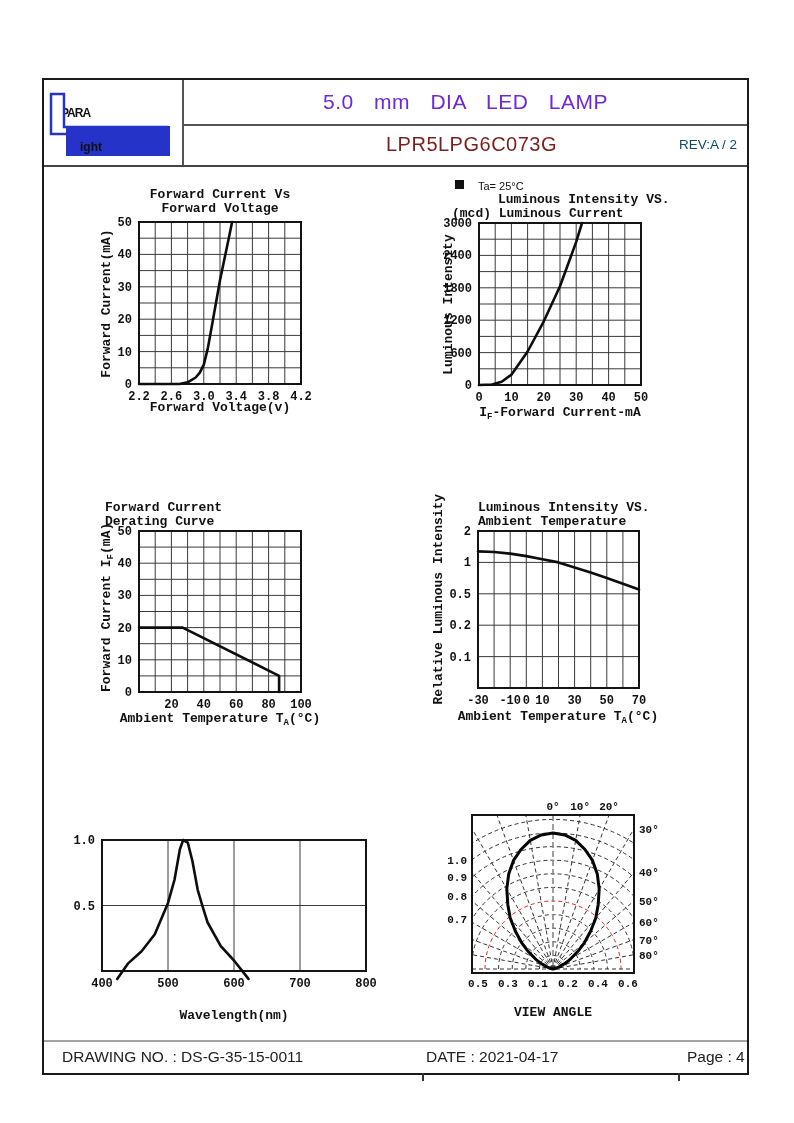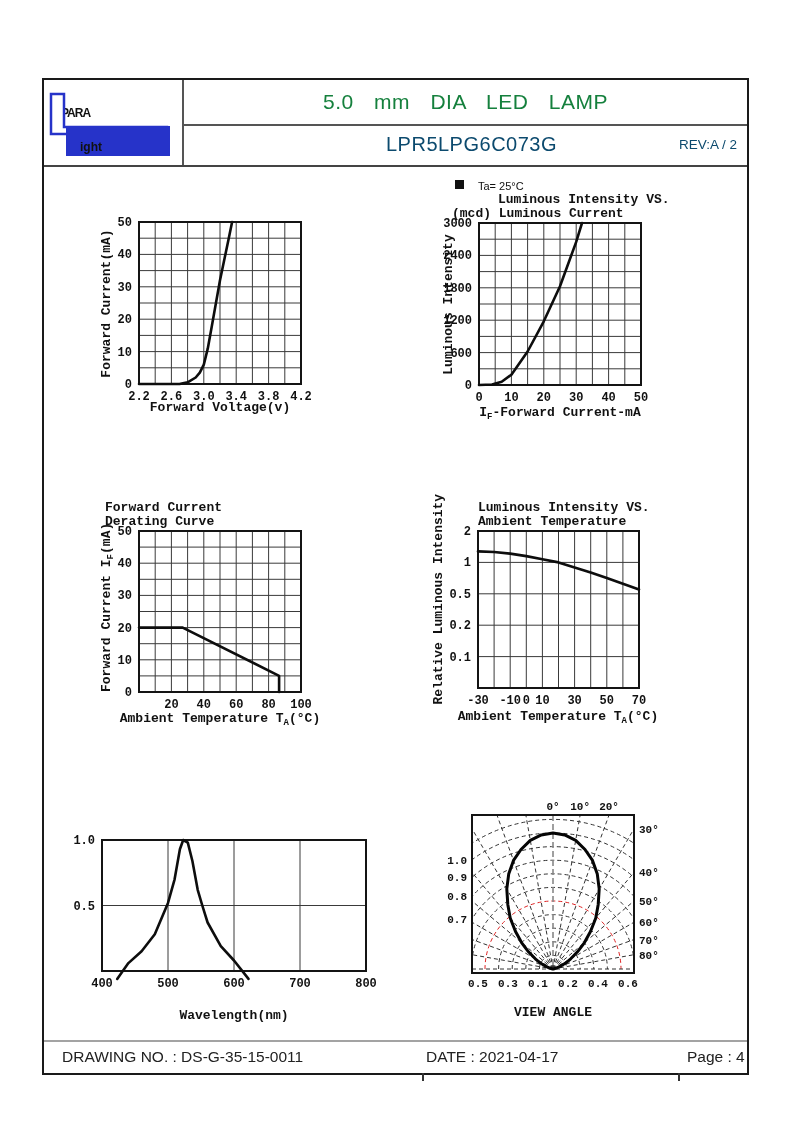--- a/index.html
+++ b/index.html
@@ -5,23 +5,23 @@
   html,body{margin:0;padding:0;background:#fff}
   .page{position:relative;width:794px;height:1123px;background:#fff;overflow:hidden;
         font-family:"Liberation Sans",sans-serif;color:#111}
   .frame{position:absolute;left:42px;top:78px;width:707px;height:997px;
          border:2px solid #1a1a1a;box-sizing:border-box}
   
   .hdr{position:absolute;left:0;top:0;right:0;height:85px;border-bottom:2px solid #444}
   .logo-cell{position:absolute;left:0;top:0;width:140px;height:85px;border-right:2px solid #555;box-sizing:border-box}
   .h-row1{position:absolute;left:140px;top:0;right:0;height:44px;border-bottom:2px solid #555;
           display:flex;align-items:center;justify-content:center}
-  .product-title{font-size:21px;color:#15803d;word-spacing:14px;letter-spacing:.5px}
+  .product-title{font-size:21px;color:#6d28d9;word-spacing:14px;letter-spacing:.5px}
   .h-row2{position:absolute;left:140px;top:46px;right:0;height:37px;display:flex;align-items:center}
-  .part-number{position:absolute;left:12px;right:0;text-align:center;font-size:20px;color:#0c4a6e;letter-spacing:.5px}
+  .part-number{position:absolute;left:12px;right:0;text-align:center;font-size:20px;color:#7f1d1d;letter-spacing:.5px}
   .revision{position:absolute;right:10px;font-size:13.5px;color:#0c4a6e}
   
   .ftr{position:absolute;left:0;right:0;top:960px;bottom:0;border-top:2px solid #a3a3a3}
   .ftr span{position:absolute;top:6px;font-size:15.5px;color:#222}
   .f-drawing{left:18px}.f-date{left:382px}.f-page{left:643px}
   .stub{position:absolute;width:2px;height:8px;background:#333;top:1073px}
   
   .chart{position:absolute}
   .chart svg{position:absolute;left:0;top:0}
   .mono, .c-title,.c-xlabel,.c-ylabel,.c-caption,.legend{font-family:"Liberation Mono",monospace;font-weight:bold;color:#111}
@@ -118,20 +118,24 @@
           <text x="206.59999999999997" y="220" text-anchor="middle">3.8</text>
           <text x="239" y="220" text-anchor="middle">4.2</text>
           <text x="70" y="208" text-anchor="end">0</text>
           <text x="70" y="175.6" text-anchor="end">10</text>
           <text x="70" y="143.2" text-anchor="end">20</text>
           <text x="70" y="110.8" text-anchor="end">30</text>
           <text x="70" y="78.4" text-anchor="end">40</text>
           <text x="70" y="46" text-anchor="end">50</text>
           <path d="M77.0,204.0 L117.5,204.0 L125.6,202.4 L133.7,197.5 L137.8,192.7 L141.8,184.6 L145.8,168.4 L149.9,145.7 L158.0,100.3 L166.1,61.4 L170.1,42.0" fill="none" stroke="#0d0d0d" stroke-width="2.6" stroke-linejoin="round" stroke-linecap="round"></path>
         </svg>
+      <div class="c-title">
+        <div>Forward Current Vs</div>
+        <div>Forward Voltage</div>
+      </div>
       <div class="c-ylabel"><span>Forward Current(mA)</span></div>
       <div class="c-xlabel"><span>Forward Voltage(v)</span></div>
     </div>
 
     <div class="chart" id="c1">
       <div class="legend">
         <span class="sq"></span>
         <span>Ta= 25°C</span>
       </div>
       <svg width="330" height="253">

